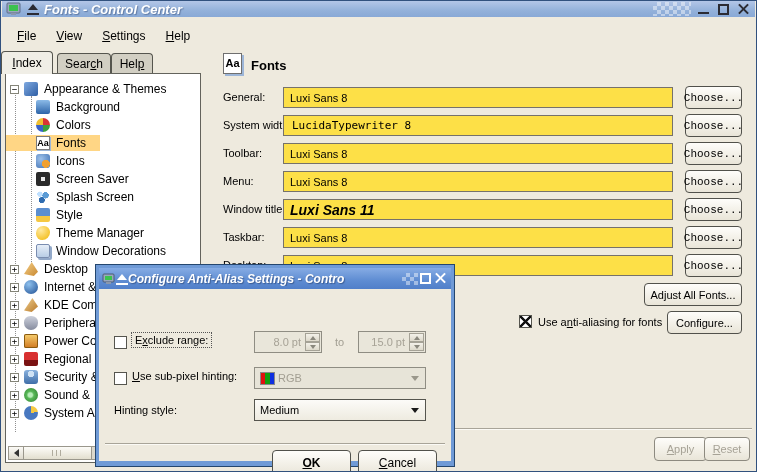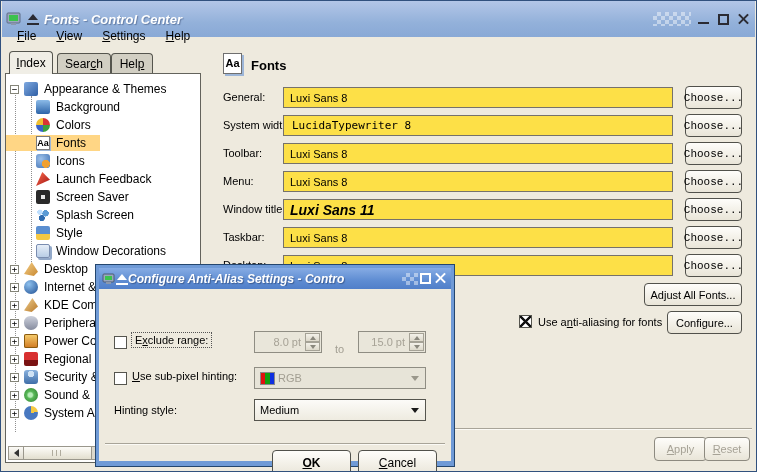--- a/index.html
+++ b/index.html
@@ -6,21 +6,21 @@
   html,body { background:#555; }
   #screen {
     position:relative; width:757px; height:472px; overflow:hidden;
     font-family:"Liberation Sans", sans-serif; font-size:12px; color:#000;
     background:#eeeade; border:1px solid #31517e;
   }
   .abs { position:absolute; }
 
   
   .titlebar {
-    position:absolute; left:1px; top:0; right:1px; height:36px;
+    position:absolute; left:1px; top:0; right:1px; height:16px;
     background:linear-gradient(180deg,#b3c6e7 0%,#93b1da 60%,#89a9d6 100%);
     display:flex; align-items:center; padding:0 4px; gap:5px;
   }
   .tb-title { font-weight:bold; font-style:italic; color:#fff; font-size:13px;
     text-shadow:1px 1px 1px rgba(40,60,100,.45); white-space:nowrap; overflow:hidden; flex:1; }
   .pixpat { width:38px; height:14px; opacity:.8;
     background-image:
       linear-gradient(45deg, rgba(255,255,255,.55) 25%, transparent 25%, transparent 75%, rgba(255,255,255,.55) 75%),
       linear-gradient(45deg, rgba(255,255,255,.55) 25%, transparent 25%, transparent 75%, rgba(255,255,255,.55) 75%);
     background-size:8px 8px; background-position:0 0,4px 4px; }
@@ -172,21 +172,21 @@
     <span class="wbtn glyph-x"></span>
   </div>
 
   <div class="menubar">
     <span class="mi"><span></span><span class="k">F</span><span>ile</span></span>
     <span class="mi"><span></span><span class="k">V</span><span>iew</span></span>
     <span class="mi"><span></span><span class="k">S</span><span>ettings</span></span>
     <span class="mi"><span></span><span class="k">H</span><span>elp</span></span>
   </div>
 
-  <div class="tab active" style="left:8px; width:44px;">
+  <div class="tab active" style="left:0; width:52px;">
       <span><span></span><span class="k">I</span><span>ndex</span></span>
     </div>
   <div class="tab inactive" style="left:56px; width:54px;">
       <span><span>Sear</span><span class="k">c</span><span>h</span></span>
     </div>
   <div class="tab inactive" style="left:110px; width:42px;">
       <span><span>Hel</span><span class="k">p</span><span></span></span>
     </div>
 
   <div class="tree-panel">
@@ -210,34 +210,34 @@
         <span class="selwrap">
           <span class="ti ti-fonts"><span>Aa</span></span>
           <span class="tlabel">Fonts</span>
         </span>
       </div>
       <div class="trow l1">
         <span class="ti ti-icons"></span>
         <span class="tlabel">Icons</span>
       </div>
       <div class="trow l1">
-        <span class="ti ti-launch"></span>
-        <span class="tlabel">Launch Feedback</span>
-      </div>
-      <div class="trow l1">
         <span class="ti ti-screensaver"></span>
         <span class="tlabel">Screen Saver</span>
       </div>
       <div class="trow l1">
         <span class="ti ti-splash"></span>
         <span class="tlabel">Splash Screen</span>
       </div>
       <div class="trow l1">
         <span class="ti ti-style"></span>
         <span class="tlabel">Style</span>
+      </div>
+      <div class="trow l1">
+        <span class="ti ti-theme"></span>
+        <span class="tlabel">Theme Manager</span>
       </div>
       <div class="trow l1">
         <span class="ti ti-windeco"></span>
         <span class="tlabel">Window Decorations</span>
       </div>
       <div class="trow l0">
         <span class="exp">+</span>
         <span class="ti ti-desktop"></span>
         <span class="tlabel">Desktop</span>
       </div>
@@ -376,21 +376,21 @@
 
       <span class="cb abs" style="left:15px; top:47px;"></span>
       <span class="dlg-label focus-dotted abs" style="left:32px; top:43px;"><span>E</span><span class="k">x</span><span>clude range:</span></span>
       <div class="spin" style="left:155px; top:42px;">
         <span>8.0 pt</span>
         <span class="spinbtns">
             <i class="up"></i>
             <i class="dn"></i>
           </span>
       </div>
-      <span class="dlg-label abs" style="left:236px; top:54px; color:#a29e92;">to</span>
+      <span class="dlg-label abs" style="left:236px; top:47px; color:#a29e92;">to</span>
       <div class="spin" style="left:259px; top:42px;">
         <span>15.0 pt</span>
         <span class="spinbtns">
             <i class="up"></i>
             <i class="dn"></i>
           </span>
       </div>
 
       <span class="cb abs" style="left:15px; top:83px;"></span>
       <span class="dlg-label abs" style="left:33px; top:81px;"><span></span><span class="k">U</span><span>se sub-pixel hinting:</span></span>

